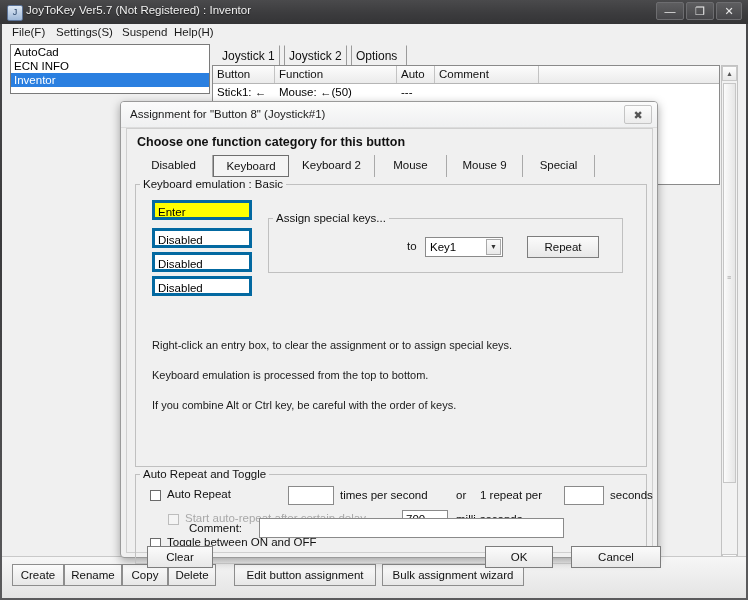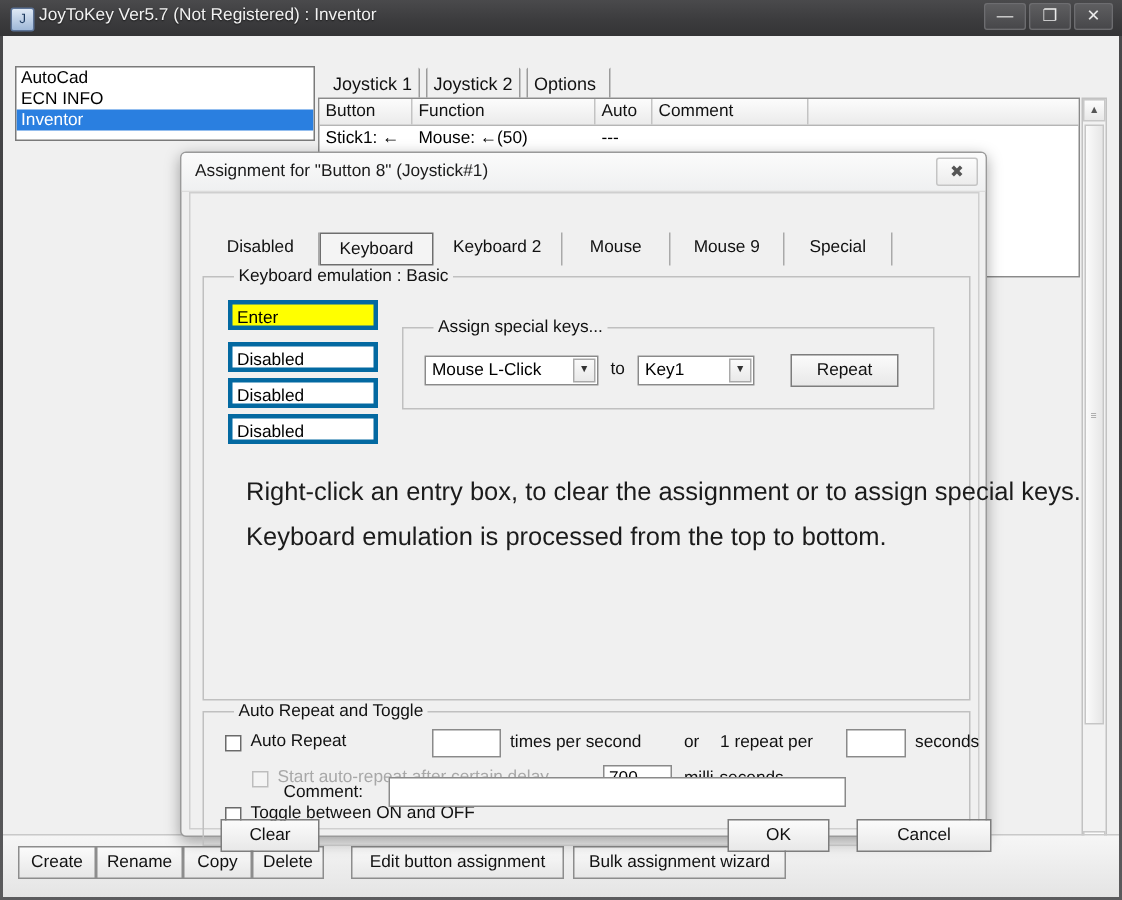--- a/index.html
+++ b/index.html
@@ -206,21 +206,21 @@
     border: 1px solid #6e6e6e; background: #f4f4f4;
   }
 
   
   .group {
     position: absolute;
     border: 1px solid #c0c0c0;
     box-sizing: border-box;
   }
   .group-title {
-    position: absolute; top: -7px; left: 20px;
+    position: absolute; top: -7px; left: 4px;
     background: #f0f0f0; padding: 0 3px;
     font-size: 11.5px; color: #111; white-space: nowrap; text-align: center;
   }
 
   #grp-kbd { left: 8px; top: 55px; width: 512px; height: 283px; }
   #grp-auto { left: 8px; top: 345px; width: 512px; height: 90px; }
   #grp-special { left: 132px; top: 33px; width: 355px; height: 55px; }
 
   .keyfield {
     position: absolute; left: 16px; width: 100px; height: 20px;
@@ -246,22 +246,22 @@
   }
 
   .dlg-btn {
     position: absolute; height: 22px; line-height: 20px;
     background: linear-gradient(180deg,#fbfbfb,#e8e8e8);
     border: 1px solid #7d7d7d; box-sizing: border-box;
     font-size: 11.5px; color: #111; text-align: center; white-space: nowrap;
   }
 
   .hint {
-    position: absolute; left: 28px;
-    font-size: 17px; color: #1b1b1b; white-space: nowrap;
+    position: absolute; left: 16px;
+    font-size: 11px; color: #1b1b1b; white-space: nowrap; margin-top: 21px;
   }
 
   .chk-row { position: absolute; font-size: 11.5px; color: #111; white-space: nowrap; }
   .chk-row.disabled { color: #a8a8a8; }
   .checkbox {
     position: absolute; left: 0; top: 2px; width: 11px; height: 11px;
     border: 1px solid #6a6a6a; background: #ffffff; box-sizing: border-box;
   }
   .chk-row.disabled .checkbox { border-color: #bdbdbd; background: #f4f4f4; }
   .chk-label { position: absolute; left: 17px; top: 0; }
@@ -295,20 +295,26 @@
   <div id="title-bar">
     <div id="title-icon">J</div>
     <div id="title-text">JoyToKey Ver5.7 (Not Registered) : Inventor</div>
     <div class="wbtn" id="btn-min">—</div>
     <div class="wbtn" id="btn-max">❐</div>
     <div class="wbtn" id="btn-close">✕</div>
   </div>
 
   <div id="client">
 
+    <div id="menu-bar">
+      <div class="menu-item" style="left:10px">File(F)</div>
+      <div class="menu-item" style="left:54px">Settings(S)</div>
+      <div class="menu-item" style="left:120px">Suspend</div>
+      <div class="menu-item" style="left:172px">Help(H)</div>
+    </div>
 
     <div id="profile-list">
       <div class="profile-row">AutoCad</div>
       <div class="profile-row">ECN INFO</div>
       <div class="profile-row selected">Inventor</div>
     </div>
 
     <div id="tabs-row">
       <div class="jtab active" style="left:0px">Joystick 1</div>
       <div class="jtab" style="left:67px">Joystick 2</div>
@@ -352,20 +358,21 @@
 
   <div id="dialog">
 
     <div id="dlg-title-bar">
       <div id="dlg-title-text">Assignment for "Button 8" (Joystick#1)</div>
       <div id="dlg-close">✖</div>
     </div>
 
     <div id="dlg-body">
 
+      <div id="dlg-heading">Choose one function category for this button</div>
 
       <div id="cat-tabs">
         <div class="ctab" style="left:0px;width:78px">Disabled</div>
         <div class="ctab active" style="left:78px;width:76px">Keyboard</div>
         <div class="ctab" style="left:154px;width:86px">Keyboard 2</div>
         <div class="ctab" style="left:240px;width:72px">Mouse</div>
         <div class="ctab" style="left:312px;width:76px">Mouse 9</div>
         <div class="ctab" style="left:388px;width:72px">Special</div>
         <div class="ctab" style="left:460px;width:20px;border-right:none"></div>
       </div>
@@ -374,37 +381,34 @@
         <div class="group-title">Keyboard emulation : Basic</div>
 
         <div class="keyfield highlight" style="top:15px">Enter</div>
         <div class="keyfield" style="top:43px">Disabled</div>
         <div class="keyfield" style="top:67px">Disabled</div>
         <div class="keyfield" style="top:91px">Disabled</div>
 
         <div class="group" id="grp-special">
           <div class="group-title">Assign special keys...</div>
 
-          <div class="dropdown" style="left:14px;top:18px;width:116px">
-            <span>Mouse L-Click</span>
-            <span class="dd-arrow">▼</span>
-          </div>
 
           <div class="plain-label" style="left:138px;top:21px">to</div>
 
           <div class="dropdown" style="left:156px;top:18px;width:78px">
             <span>Key1</span>
             <span class="dd-arrow">▼</span>
           </div>
 
           <div class="dlg-btn" style="left:258px;top:17px;width:72px">Repeat</div>
         </div>
 
         <div class="hint" style="top:133px">Right-click an entry box, to clear the assignment or to assign special keys.</div>
         <div class="hint" style="top:163px">Keyboard emulation is processed from the top to bottom.</div>
+        <div class="hint" style="top:193px">If you combine Alt or Ctrl key, be careful with the order of keys.</div>
       </div>
 
       <div class="group" id="grp-auto">
         <div class="group-title">Auto Repeat and Toggle</div>
 
         <div class="chk-row" style="left:14px;top:13px">
           <span class="checkbox"></span>
           <span class="chk-label">Auto Repeat</span>
         </div>
         <div class="numbox" style="left:152px;top:11px;width:46px"></div>

